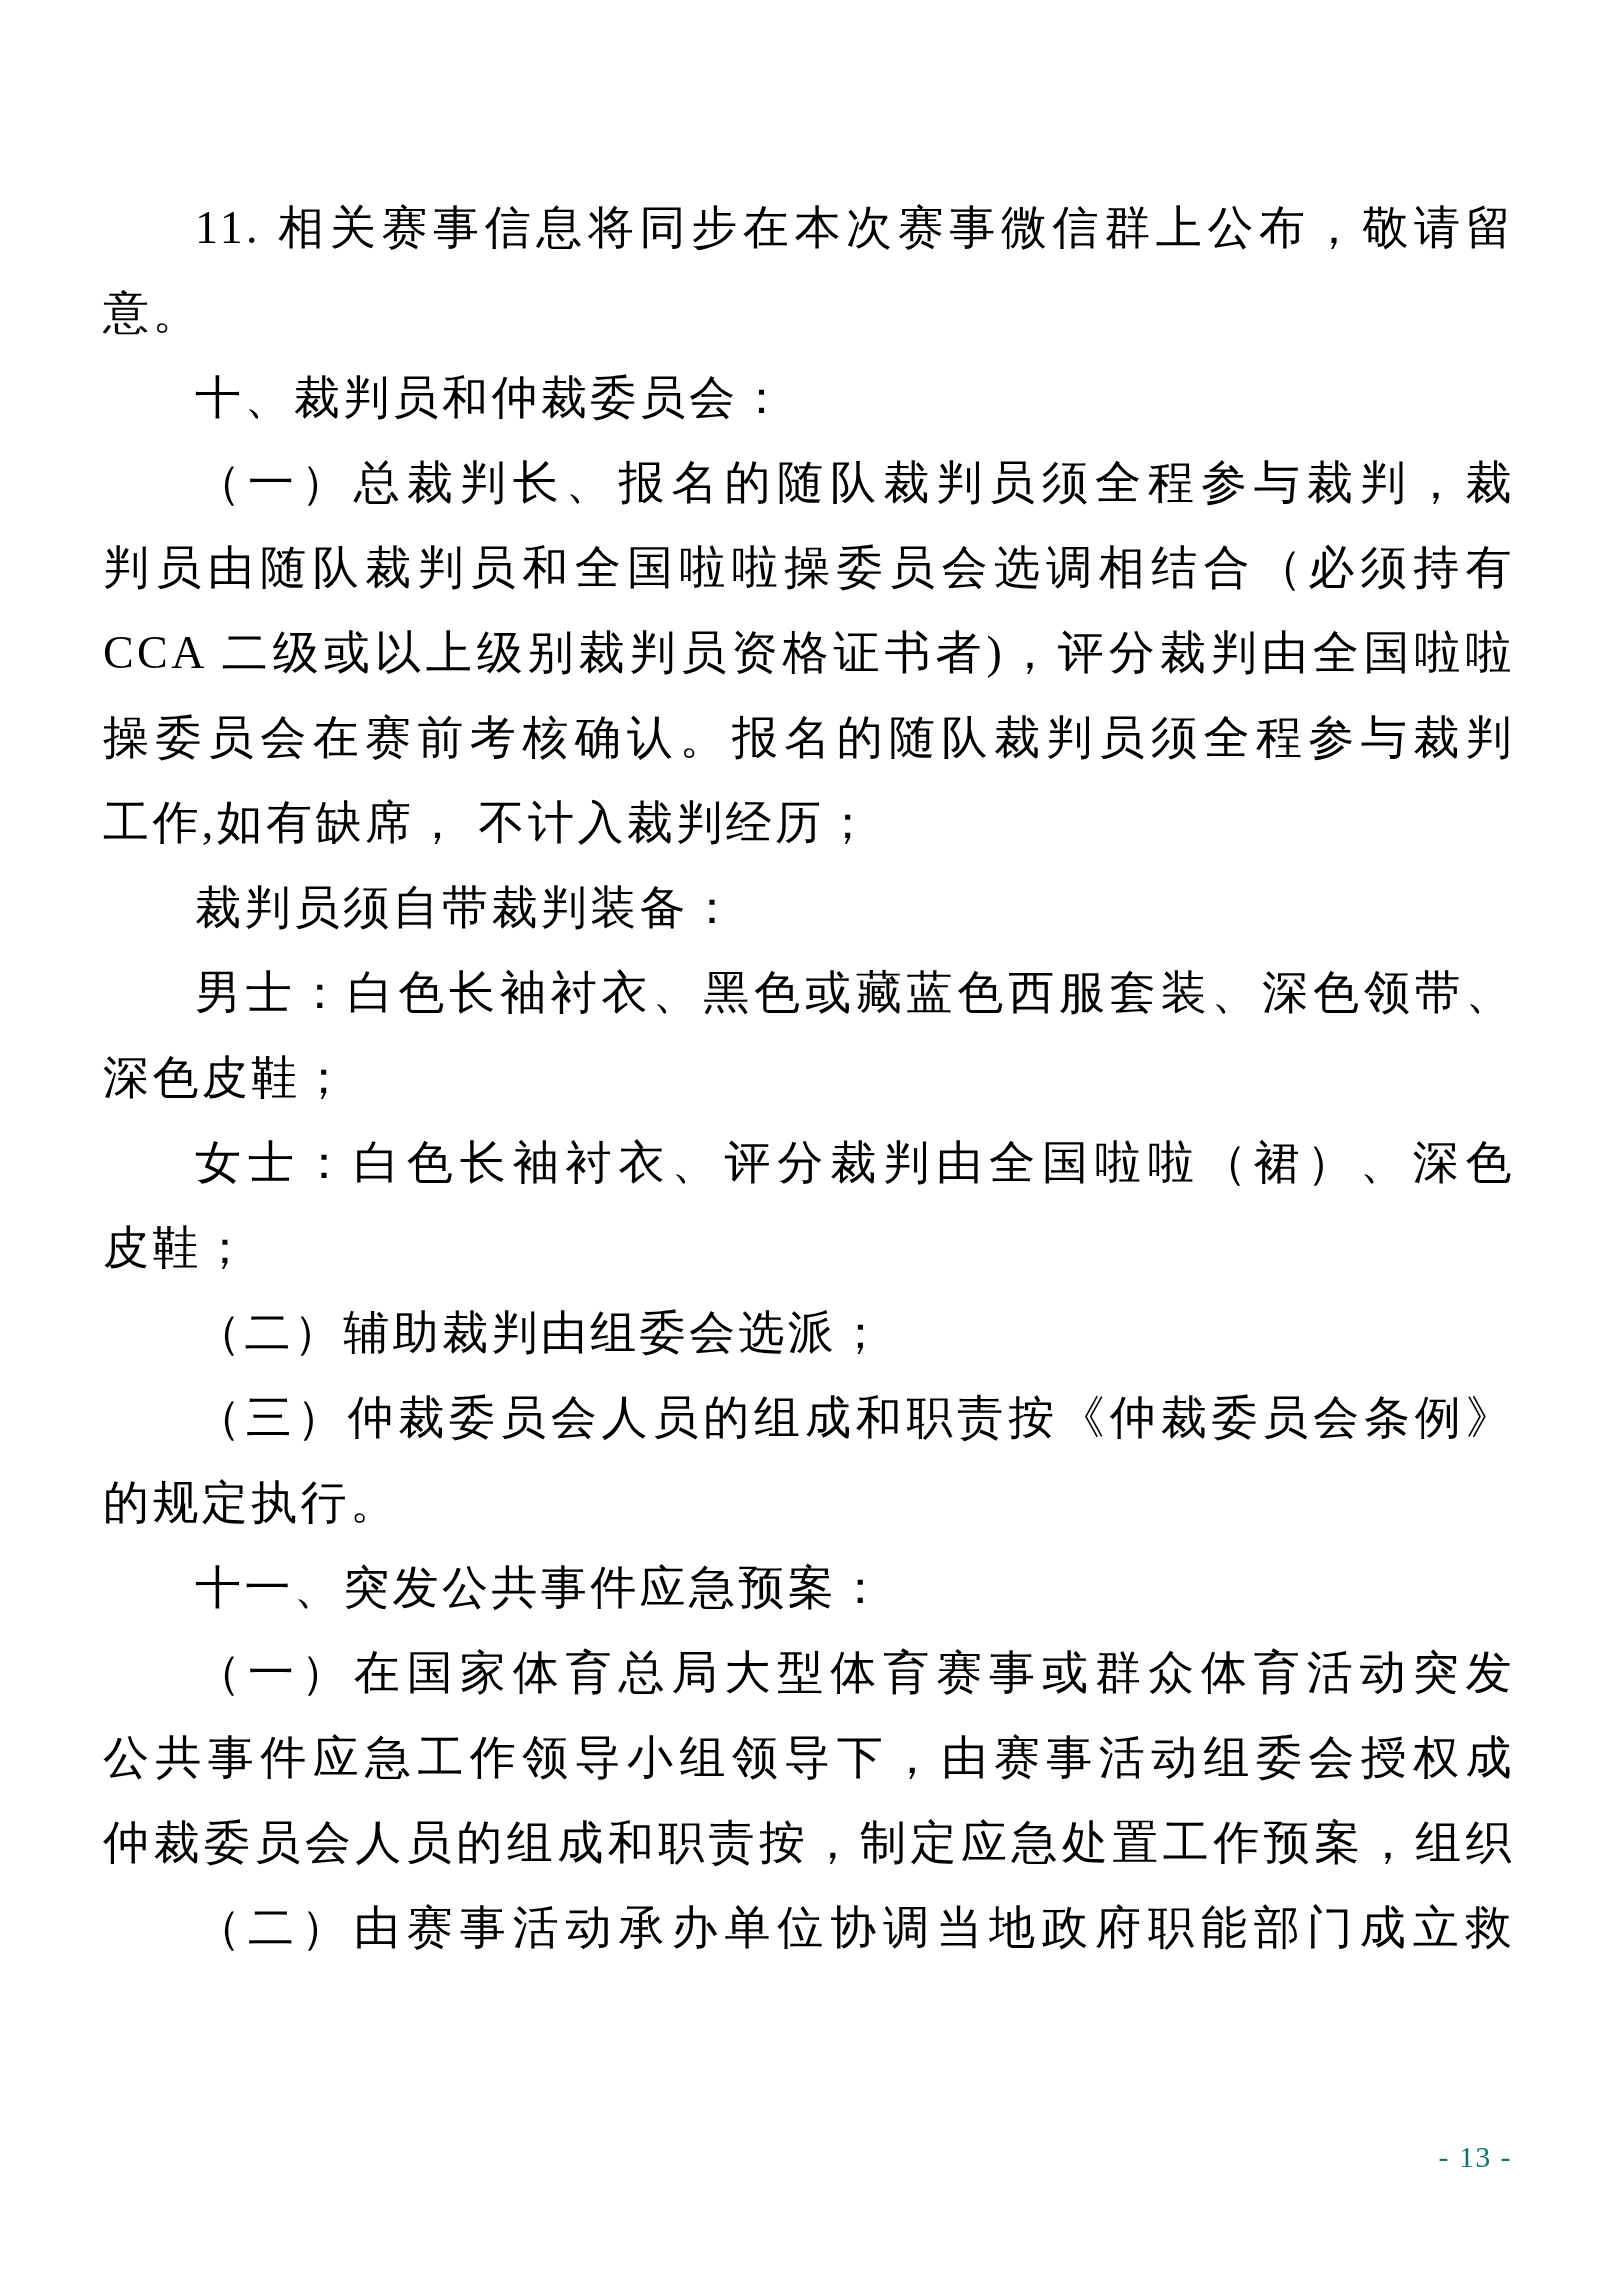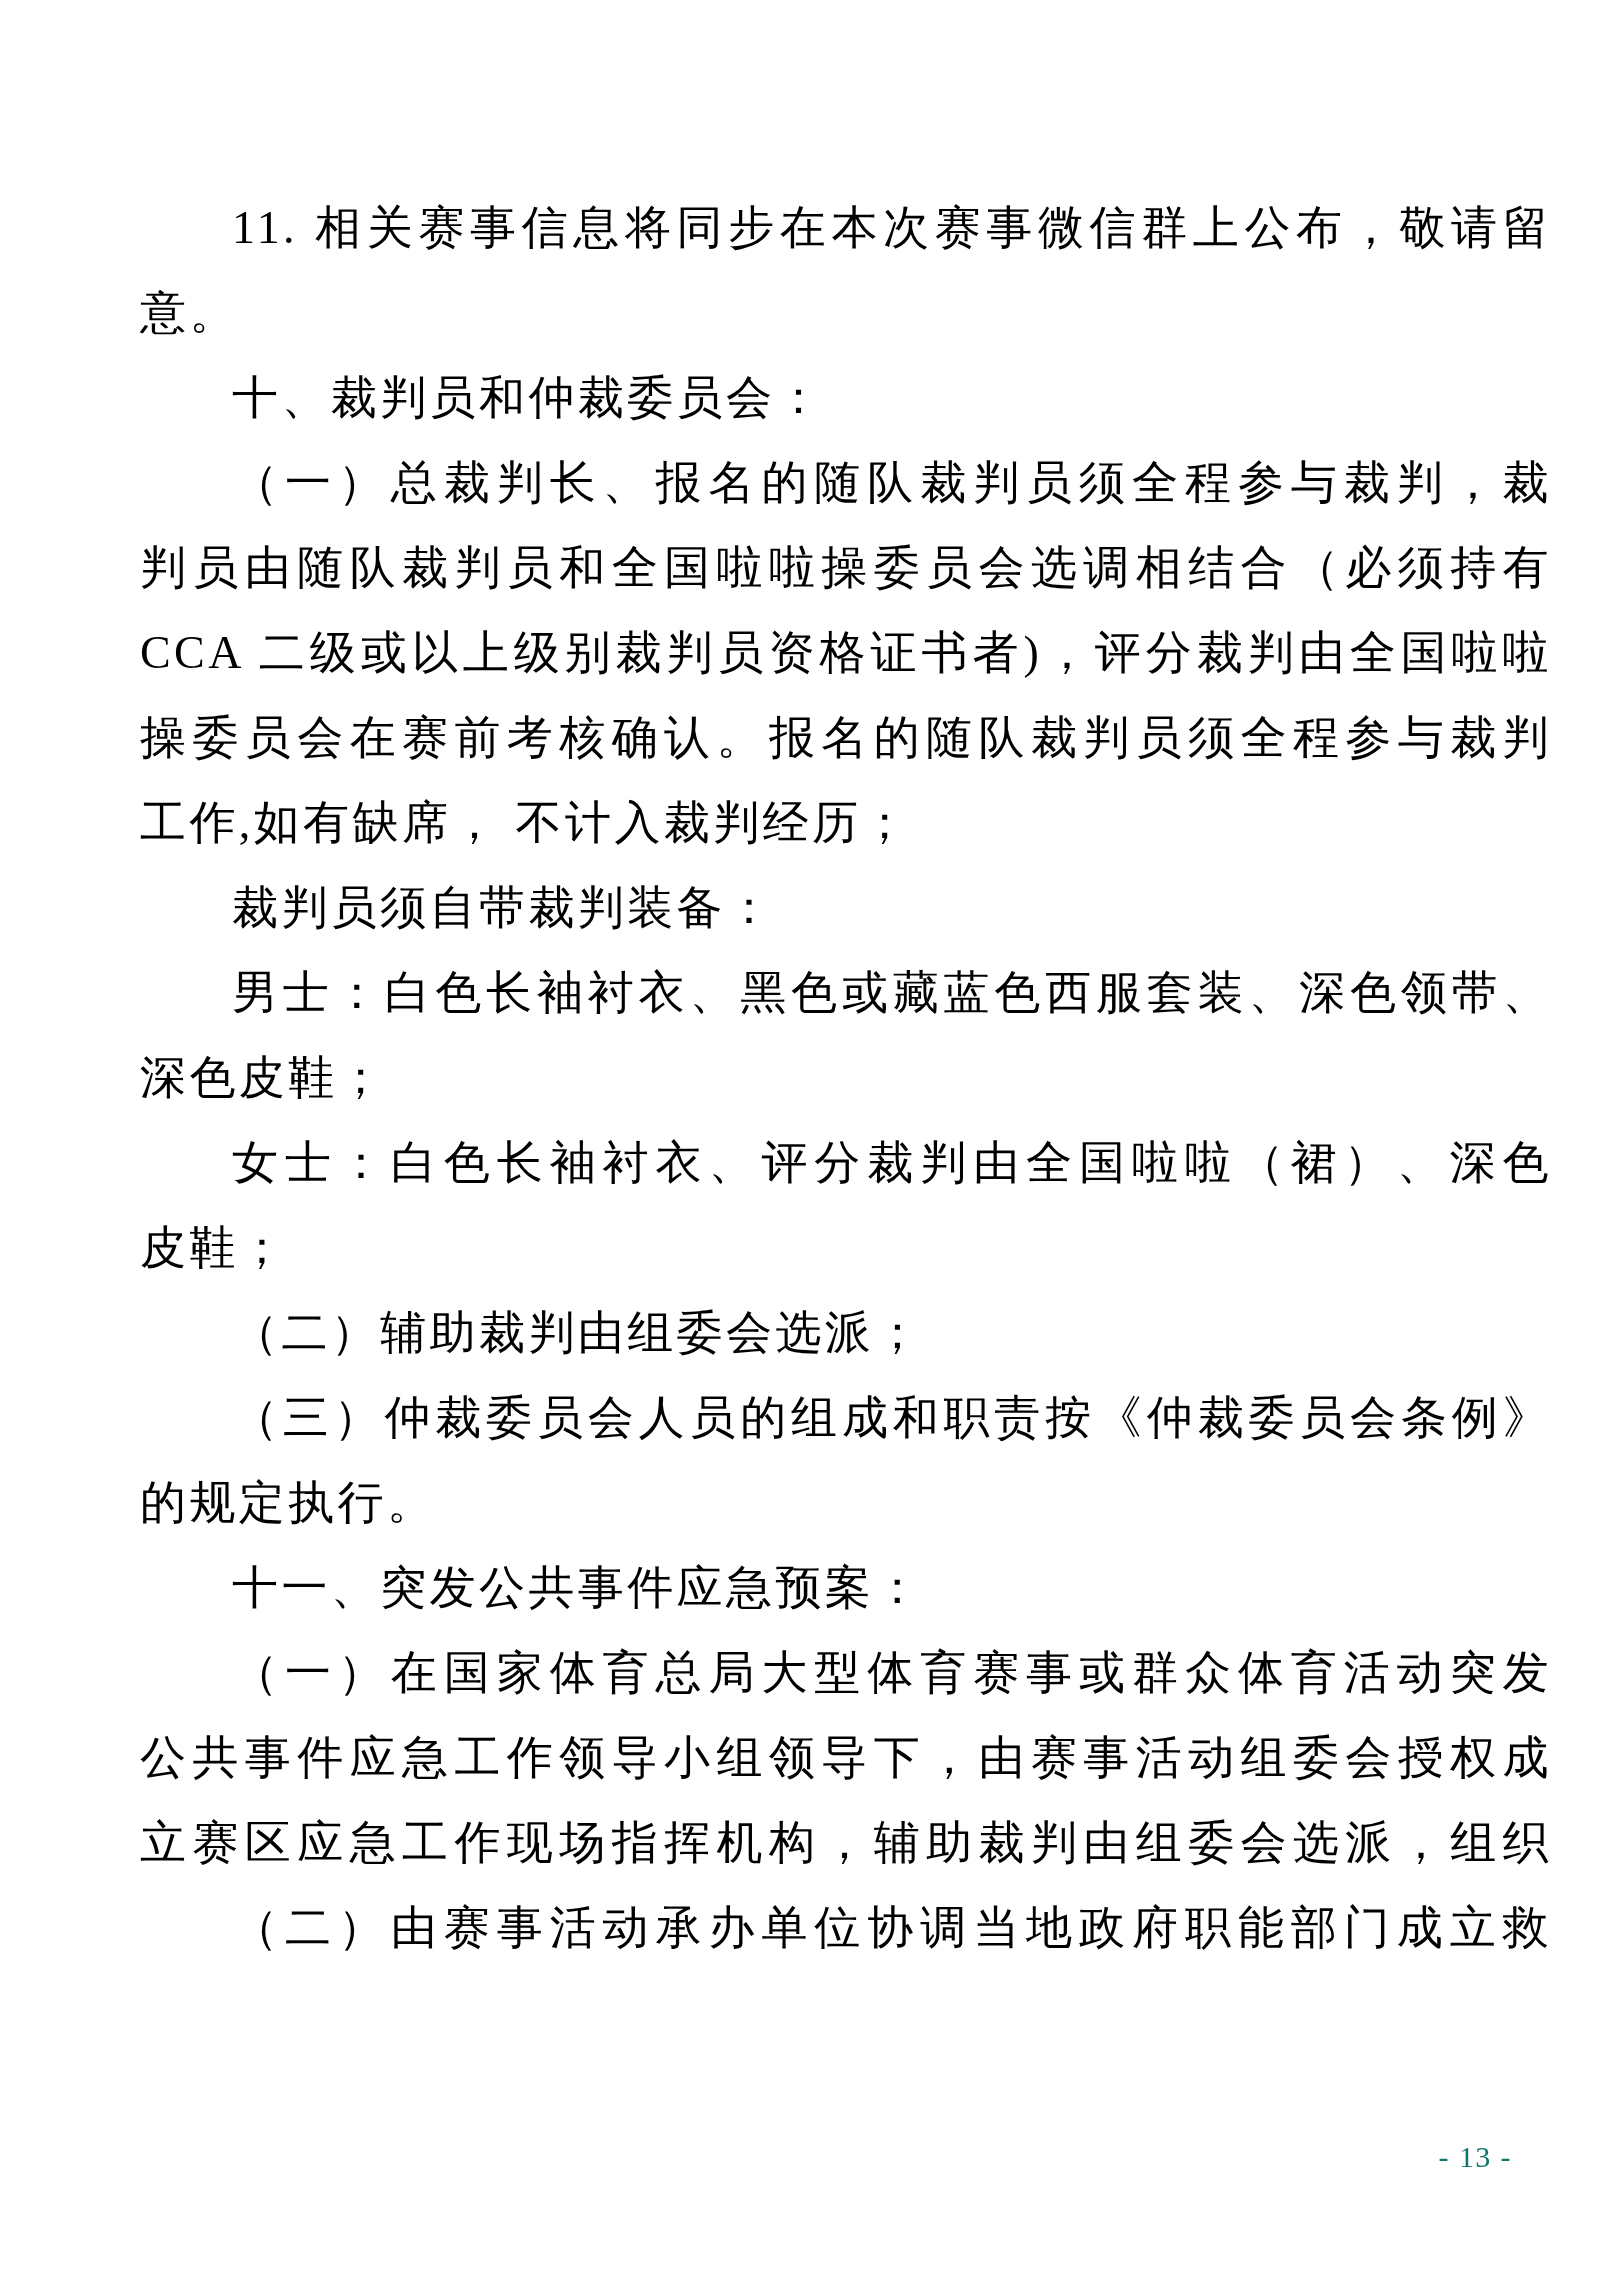--- a/index.html
+++ b/index.html
@@ -25,21 +25,20 @@
   }
   .doc-body {
     position: absolute;
     left: 103px;
     top: 185px;
     width: 1412px;
     font-size: 46px;
     line-height: 85px;
     letter-spacing: 3.4px;
     text-align: left;
-    margin-left: 37px;
   }
   .line {
     width: 100%;
   }
   .line.indent {
     text-indent: 92px;
   }
   .line.fill {
     text-align: justify;
     text-align-last: justify;
@@ -71,18 +70,18 @@
       <div class="line indent fill">男士：白色长袖衬衣、黑色或藏蓝色西服套装、深色领带、</div>
       <div class="line">深色皮鞋；</div>
       <div class="line indent fill">女士：白色长袖衬衣、评分裁判由全国啦啦（裙）、深色</div>
       <div class="line">皮鞋；</div>
       <div class="line indent">（二）辅助裁判由组委会选派；</div>
       <div class="line indent fill">（三）仲裁委员会人员的组成和职责按《仲裁委员会条例》</div>
       <div class="line">的规定执行。</div>
       <div class="line indent">十一、突发公共事件应急预案：</div>
       <div class="line indent fill">（一）在国家体育总局大型体育赛事或群众体育活动突发</div>
       <div class="line fill">公共事件应急工作领导小组领导下，由赛事活动组委会授权成</div>
-      <div class="line fill">立赛区应急工作现场指挥机构，辅助裁判由组委会选派，组织</div>
+      <div class="line fill">仲裁委员会人员的组成和职责按，制定应急处置工作预案，组织</div>
       <div class="line indent fill">（二）由赛事活动承办单位协调当地政府职能部门成立救</div>
     </div>
   <div class="page-number">- 13 -</div>
 </div>
 
 
 </body></html>

